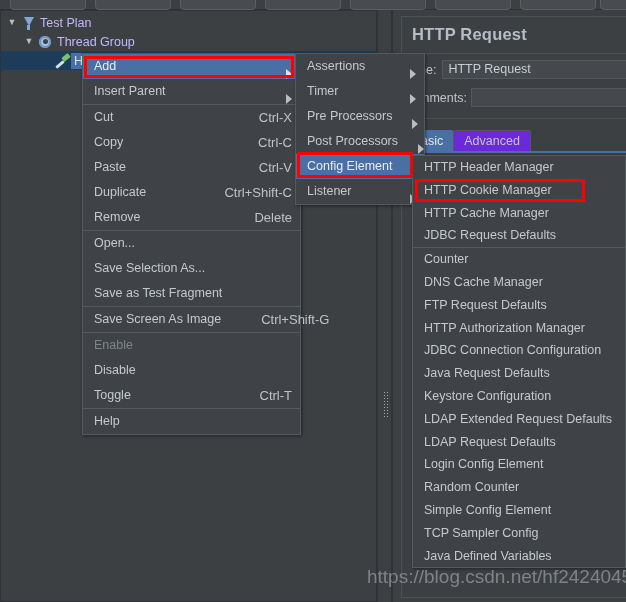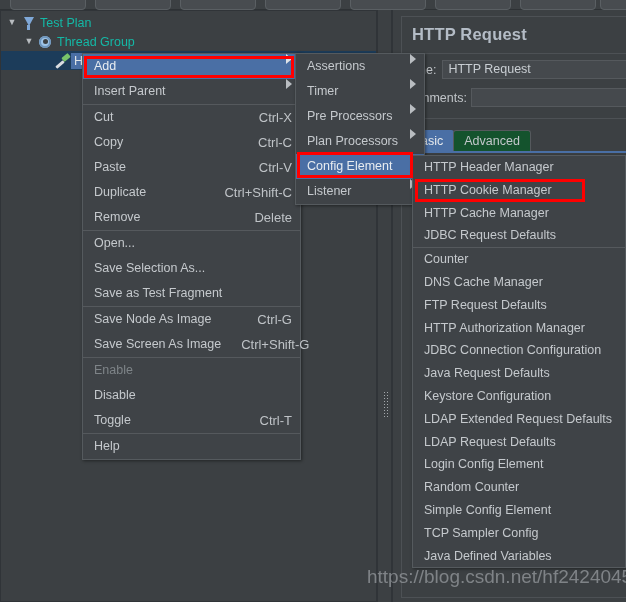--- a/index.html
+++ b/index.html
@@ -33,21 +33,21 @@
     position:absolute;left:0;top:10px;width:377px;height:592px;
     background:#3c4043;
     border:1px solid #303438;
     box-sizing:border-box;
   }
   .tree-row{
     position:absolute;left:0;height:19px;width:100%;
     display:flex;align-items:center;
     white-space:nowrap;
   }
-  .tree-row .lbl{font-size:12.5px;color:#14b8a6;padding-left:3px;}
+  .tree-row .lbl{font-size:12.5px;color:#c4b5fd;padding-left:3px;}
   .tree-row.sel{background:#1c3c5a;}
   .tree-row.sel .lbl{background:#4a6fa5;color:#dfe4e8;padding:1px 3px;}
   .twisty{
     width:14px;text-align:center;color:#b8bcc0;font-size:9px;line-height:1;
   }
   .ico{width:18px;height:16px;position:relative;display:inline-block;}
 
   
   .ico-testplan:before{
     content:"";position:absolute;left:5px;top:2px;
@@ -106,21 +106,21 @@
   .field-lbl{font-size:12.5px;color:#c0c4c8;}
   .field-input{
     height:19px;background:#45494d;border:1px solid #55595d;
     color:#c9ced3;font-size:12.5px;line-height:19px;padding:0 5px;
     box-sizing:border-box;
   }
   .tabs{position:absolute;left:8px;top:112px;height:23px;display:flex;align-items:flex-end;}
   .tab{
     height:21px;line-height:21px;padding:0 10px;font-size:12.5px;
     border:1px solid #55595d;border-bottom:none;
-    background:#14532d;color:#c3c7cb;margin-right:-1px;
+    background:#6d28d9;color:#c3c7cb;margin-right:-1px;
     border-radius:3px 3px 0 0;
   }
   .tab.active{background:#4a6fa5;color:#e4e8ec;border-color:#4a6fa5;}
   .tabs-underline{
     position:absolute;left:8px;top:134px;width:240px;height:2px;background:#4a6fa5;
   }
   .ws-legend{
     position:absolute;left:10px;top:140px;display:flex;align-items:center;width:220px;
   }
   .ws-legend .t{font-size:12.5px;color:#c0c4c8;white-space:nowrap;}
@@ -150,25 +150,26 @@
   .menu{
     position:absolute;
     background:#3f4347;
     border:1px solid #555a5e;
     box-sizing:border-box;
     z-index:30;
     box-shadow:1px 1px 3px rgba(0,0,0,.45);
   }
   .mi{
     position:relative;height:25px;line-height:25px;
-    display:flex;align-items:flex-start;
-    padding:0 8px 0 11px;
+    display:flex;align-items:flex-end;
+    padding:12px 8px 0 11px;
     font-size:12.5px;color:#c5c9cd;
     white-space:nowrap;
     box-sizing:border-box;
+    gap:20px;
   }
   .mi.hl{background:#4a6fa5;color:#e8ecf0;}
   .mi.disabled{color:#7e8488;}
   .mi .accel{
     margin-left:auto;font-size:13px;color:#bfc3c7;padding-left:20px;
   }
   .mi .arrow{
     margin-left:auto;width:0;height:0;
     border-top:5px solid transparent;border-bottom:5px solid transparent;
     border-left:6px solid #b9bdc1;
@@ -307,24 +308,20 @@
         <span>Open...</span>
       </div>
       <div class="mi">
         <span>Save Selection As...</span>
       </div>
       <div class="mi">
         <span>Save as Test Fragment</span>
       </div>
       <div class="sep"></div>
       <div class="mi">
-        <span>Save Node As Image</span>
-        <span class="accel">Ctrl-G</span>
-      </div>
-      <div class="mi">
         <span>Save Screen As Image</span>
         <span class="accel">Ctrl+Shift-G</span>
       </div>
       <div class="sep"></div>
       <div class="mi disabled">
         <span>Enable</span>
       </div>
       <div class="mi">
         <span>Disable</span>
       </div>
@@ -344,21 +341,21 @@
       </div>
       <div class="mi">
         <span>Timer</span>
         <span class="arrow"></span>
       </div>
       <div class="mi">
         <span>Pre Processors</span>
         <span class="arrow"></span>
       </div>
       <div class="mi">
-        <span>Plan Processors</span>
+        <span>Post Processors</span>
         <span class="arrow"></span>
       </div>
       <div class="mi hl">
         <span>Config Element</span>
         <span class="arrow"></span>
       </div>
       <div class="mi">
         <span>Listener</span>
         <span class="arrow"></span>
       </div>

